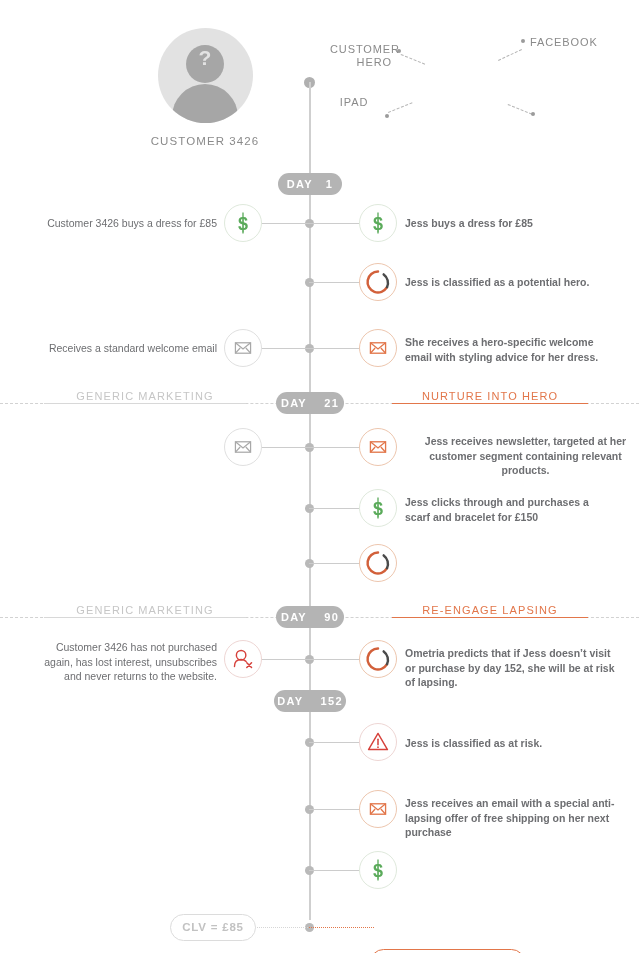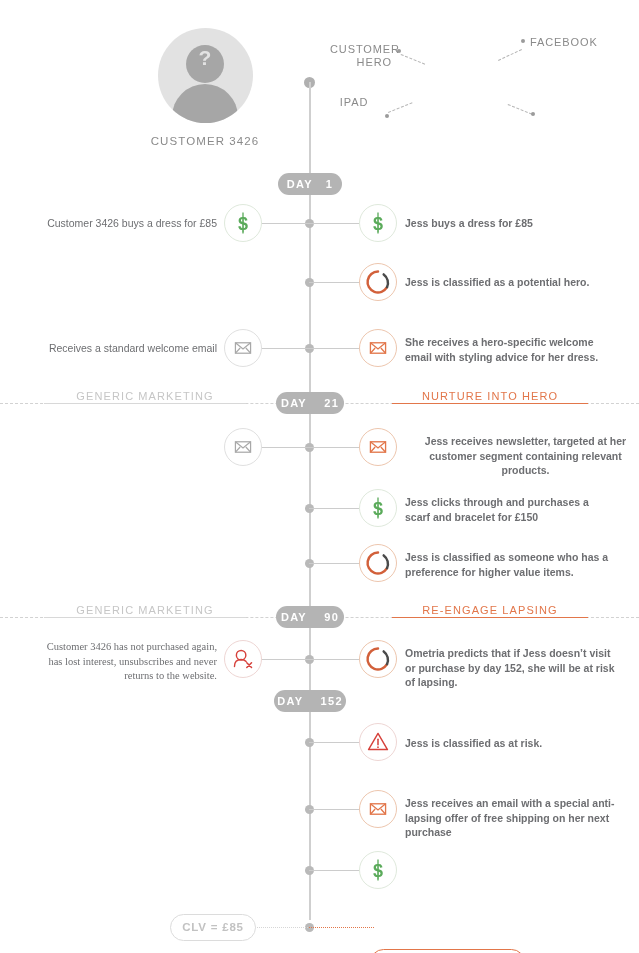--- a/index.html
+++ b/index.html
@@ -208,21 +208,20 @@
   <div class="evt-text right" style="left:405px;top:495px;width:205px;">Jess clicks through and purchases a scarf and bracelet for £150</div>
 
   <div class="node" style="top:559px;"></div>
   <div class="connector" style="left:309px;top:563px;width:50px;"></div>
   <div class="bubble orange" style="left:359px;top:544px;">
     <svg class="ic" viewBox="0 0 38 38">
       <path d="M19 8 A11 11 0 1 0 28.5 24.5" fill="none" stroke="#d2603a" stroke-width="2.6" stroke-linecap="round"></path>
       <path d="M28.5 24.5 A11 11 0 0 0 25 11" fill="none" stroke="#4a4a4a" stroke-width="2.6" stroke-linecap="round"></path>
     </svg>
   </div>
-  <div class="evt-text right" style="left:405px;top:550px;width:210px;">Jess is classified as someone who has a preference for higher value items.</div>
 
   <div class="divider" style="top:617px;"></div>
   <div class="div-underline left" style="left:44px;top:617px;width:202px;"></div>
   <div class="div-label left" style="left:44px;top:604px;width:202px;text-align:center;">GENERIC MARKETING</div>
   <div class="div-underline right" style="left:392px;top:617px;width:196px;"></div>
   <div class="div-label right" style="left:392px;top:604px;width:196px;text-align:center;">RE-ENGAGE LAPSING</div>
   <div class="day-pill" style="left:276px;top:606px;width:68px;">
     <span>DAY</span>
     <span>&nbsp;&nbsp;</span>
     <span>90</span>
@@ -231,21 +230,21 @@
   <div class="node" style="top:655px;"></div>
   <div class="connector" style="left:261px;top:659px;width:48px;"></div>
   <div class="connector" style="left:309px;top:659px;width:50px;"></div>
   <div class="bubble red" style="left:224px;top:640px;">
     <svg class="ic" viewBox="0 0 38 38">
       <circle cx="17" cy="15" r="5" fill="none" stroke="#d6413b" stroke-width="1.5"></circle>
       <path d="M10 27 C10 21.5 13.5 19.5 17 19.5 C19 19.5 21 20.2 22.3 21.7" fill="none" stroke="#d6413b" stroke-width="1.5" stroke-linecap="round"></path>
       <path d="M23 23 L28 28 M28 23 L23 28" stroke="#d6413b" stroke-width="1.6" stroke-linecap="round"></path>
     </svg>
   </div>
-  <div class="evt-text left" style="left:35px;top:640px;width:182px;font-family:Liberation Serif, serif;">Customer 3426 has not purchased again, has lost interest, unsubscribes and never returns to the website.</div>
+  <div class="evt-text left" style="left:35px;top:640px;width:182px;">Customer 3426 has not purchased again, has lost interest, unsubscribes and never returns to the website.</div>
   <div class="bubble orange" style="left:359px;top:640px;">
     <svg class="ic" viewBox="0 0 38 38">
       <path d="M19 8 A11 11 0 1 0 28.5 24.5" fill="none" stroke="#d2603a" stroke-width="2.6" stroke-linecap="round"></path>
       <path d="M28.5 24.5 A11 11 0 0 0 25 11" fill="none" stroke="#4a4a4a" stroke-width="2.6" stroke-linecap="round"></path>
     </svg>
   </div>
   <div class="evt-text right" style="left:405px;top:646px;width:215px;">Ometria predicts that if Jess doesn’t visit or purchase by day 152, she will be at risk of lapsing.</div>
 
   <div class="day-pill" style="left:274px;top:690px;width:72px;">
     <span>DAY</span>

